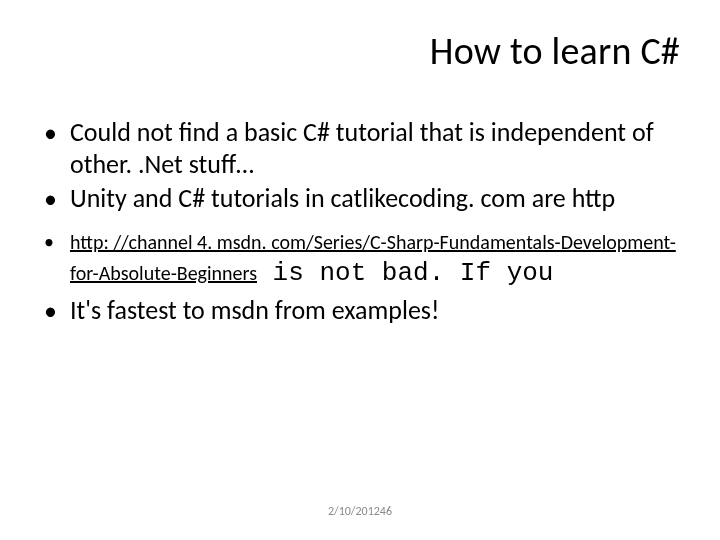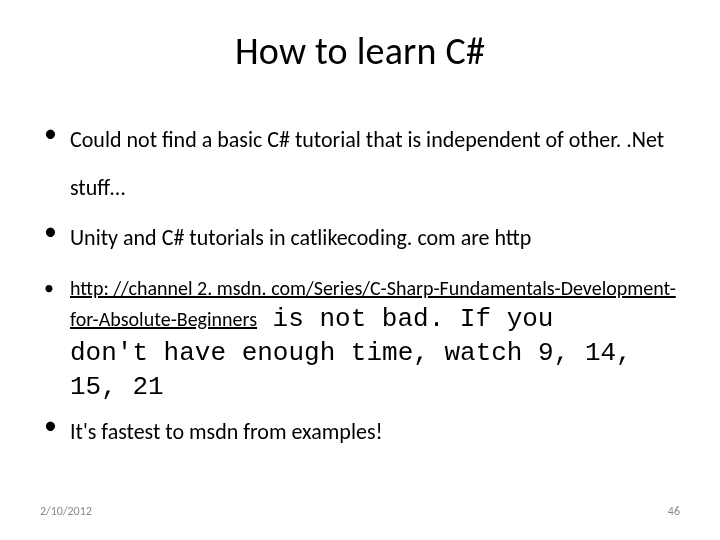--- a/index.html
+++ b/index.html
@@ -18,43 +18,43 @@
     }
     .slide {
       width: 100%;
       height: 100%;
       padding: 28px 40px 0 40px;
       position: relative;
     }
     .title {
       font-size: 38px;
       font-weight: 400;
-      text-align: center;
+      text-align: right;
       margin-bottom: 42px;
       letter-spacing: 0.2px;
     }
     .content {
       padding-left: 2px;
     }
     .bullet-row {
       display: flex;
       align-items: flex-start;
       margin-bottom: 2px;
     }
     .bullet-mark {
       font-size: 26px;
       line-height: 34px;
       width: 28px;
       flex-shrink: 0;
       text-align: left;
       padding-left: 2px;
     }
     .bullet-text {
-      font-size: 22px;
-      line-height: 48px;
+      font-size: 26px;
+      line-height: 32px;
       flex: 1;
     }
     .bullet-row.small .bullet-mark {
       font-size: 20px;
       line-height: 28px;
     }
     .bullet-row.small .bullet-text {
       font-size: 20px;
       line-height: 28px;
     }
@@ -72,21 +72,21 @@
     }
     .gap-large {
       height: 2px;
     }
     .footer {
       position: absolute;
       bottom: 22px;
       left: 40px;
       right: 40px;
       display: flex;
-      justify-content: space-between;
+      justify-content: center;
       font-size: 12px;
       color: #8a8a8a;
     }
   </style>
 </head>
 <body>
 
 <div class="slide">
   <h1 class="title">How to learn C#</h1>
 
@@ -100,22 +100,21 @@
     <div class="bullet-row">
       <div class="bullet-mark">•</div>
       <div class="bullet-text">Unity and C# tutorials in catlikecoding. com are http</div>
     </div>
 
     <div class="gap-small"></div>
 
     <div class="bullet-row small">
       <div class="bullet-mark">•</div>
       <div class="bullet-text">
-        <span class="link">http: //channel 2. msdn. com/Series/C-Sharp-Fundamentals-Development-for-Absolute-Beginners</span><span class="trail-large"> is not bad. If you </span>
-        <div class="trail-large">don't have enough time, watch 9, 14, 15, 21</div>
+        <span class="link">http: //channel 4. msdn. com/Series/C-Sharp-Fundamentals-Development-for-Absolute-Beginners</span><span class="trail-large"> is not bad. If you </span>
       </div>
     </div>
 
     <div class="gap-large"></div>
 
     <div class="bullet-row">
       <div class="bullet-mark">•</div>
       <div class="bullet-text">It's fastest to msdn from examples!</div>
     </div>
 

